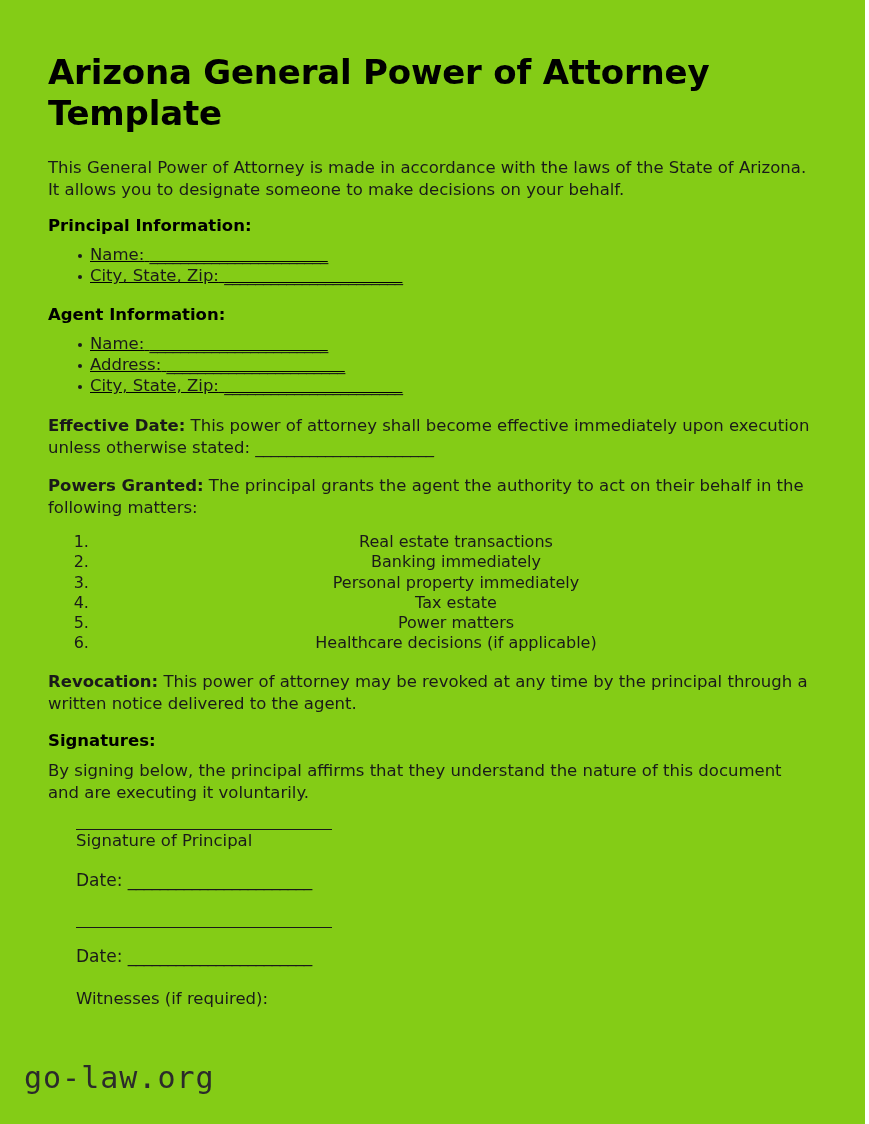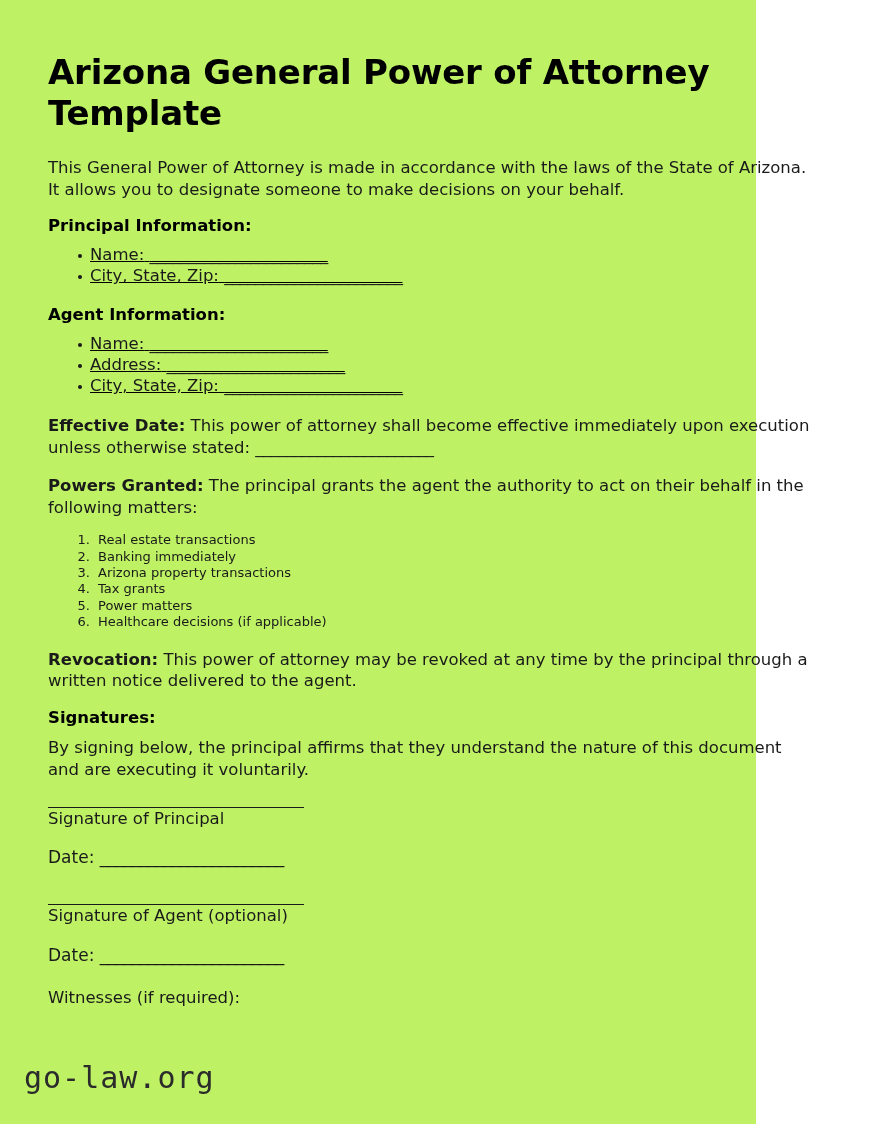--- a/index.html
+++ b/index.html
@@ -11,23 +11,23 @@
     width: 869px;
     height: 1124px;
     position: relative;
     font-family: "DejaVu Sans", sans-serif;
     color: #000000;
     overflow: hidden;
   }
   .page {
     position: absolute;
     left: 0; top: 0;
-    width: 756px;
+    width: 865px;
     height: 1124px;
-    background: #bef264;
+    background: #84cc16;
   }
   .content {
     position: absolute;
     left: 48px;
     top: 52px;
     width: 766px;
   }
   .doc-title {
     font-size: 34px;
     font-weight: bold;
@@ -77,31 +77,33 @@
     height: 4px;
     border-radius: 50%;
     background: #1a1a1a;
   }
   ol.powers {
     margin: 0 0 18px 0;
     padding: 0 0 0 46px;
     list-style-type: decimal;
   }
   ol.powers li {
-    font-size: 13px;
+    font-size: 16px;
     line-height: 1.26;
     color: #1a1a1a;
     padding-left: 4px;
+    text-align: center;
   }
   .blank {
     font-family: "DejaVu Sans", sans-serif;
     letter-spacing: -0.5px;
   }
   .sig-block {
     margin-top: 26px;
+    margin-left: 28px;
   }
   .sig-rule {
     width: 256px;
     height: 0;
     border-top: 1.5px solid #1a1a1a;
     margin: 0 0 1px 0;
   }
   .sig-label {
     font-size: 16.5px;
     line-height: 1.25;
@@ -156,41 +158,40 @@
       <li><span>Address:</span> <span class="blank">_______________________</span></li>
       <li><span>City, State, Zip:</span> <span class="blank">_______________________</span></li>
     </ul>
 
     <p class="para"><span class="lead">Effective Date:</span><span> This power of attorney shall become effective immediately upon execution unless otherwise stated: </span><span class="blank">_______________________</span></p>
 
     <p class="para tight"><span class="lead">Powers Granted:</span><span> The principal grants the agent the authority to act on their behalf in the following matters:</span></p>
     <ol class="powers">
       <li>Real estate transactions</li>
       <li>Banking immediately</li>
-      <li>Arizona property transactions</li>
-      <li>Tax grants</li>
+      <li>Personal property immediately</li>
+      <li>Tax estate</li>
       <li>Power matters</li>
       <li>Healthcare decisions (if applicable)</li>
     </ol>
 
     <p class="para"><span class="lead">Revocation:</span><span> This power of attorney may be revoked at any time by the principal through a written notice delivered to the agent.</span></p>
 
     <div class="section-head">Signatures:</div>
 
     <p class="para">By signing below, the principal affirms that they understand the nature of this document and are executing it voluntarily.</p>
 
     <div class="sig-block">
       <div class="sig-rule"></div>
       <p class="sig-label">Signature of Principal</p>
       <p class="date-line"><span>Date:</span> <span class="blank">_______________________</span></p>
     </div>
 
     <div class="sig-block second">
       <div class="sig-rule"></div>
-      <p class="sig-label">Signature of Agent (optional)</p>
       <p class="date-line"><span>Date:</span> <span class="blank">_______________________</span></p>
       <p class="witness-line">Witnesses (if required):</p>
     </div>
 
   </div>
 
   <div class="footer-mark">go-law.org</div>
 </div>
 
 </body></html>

